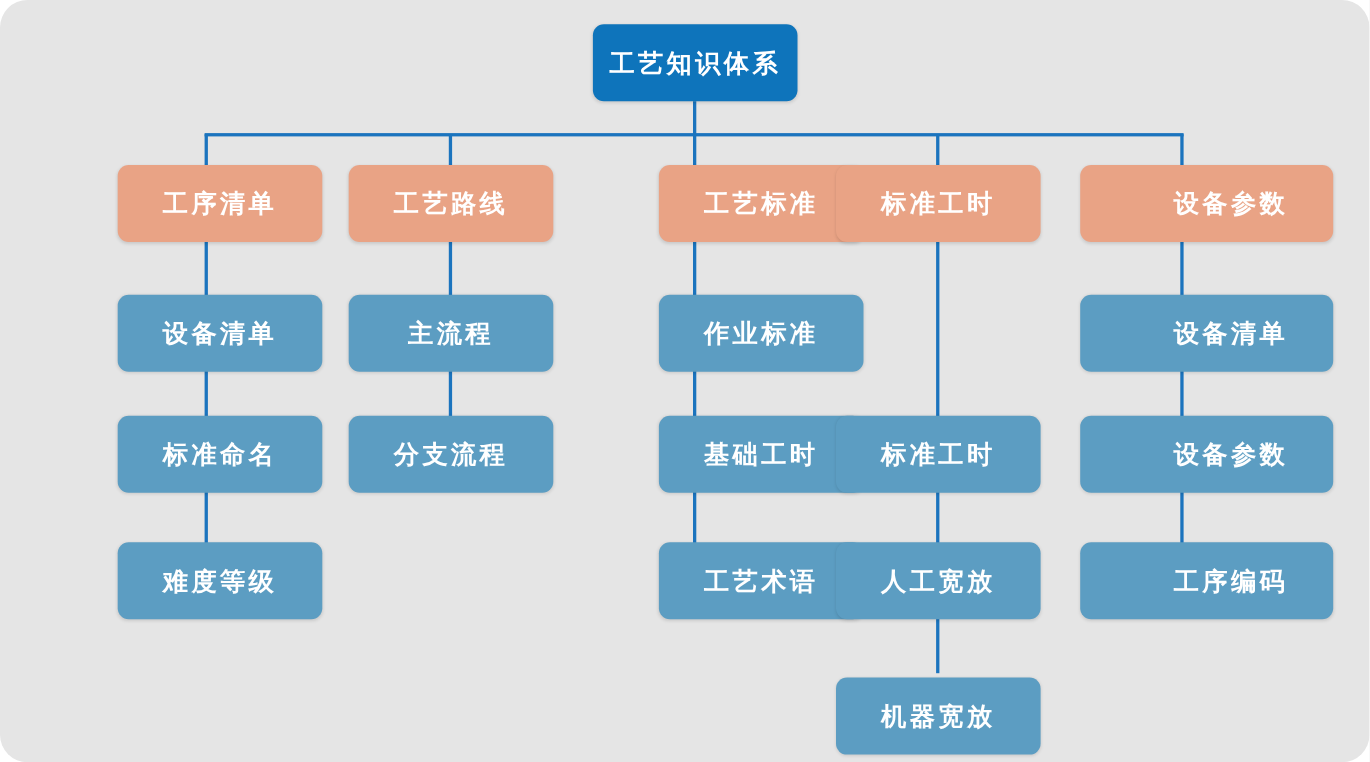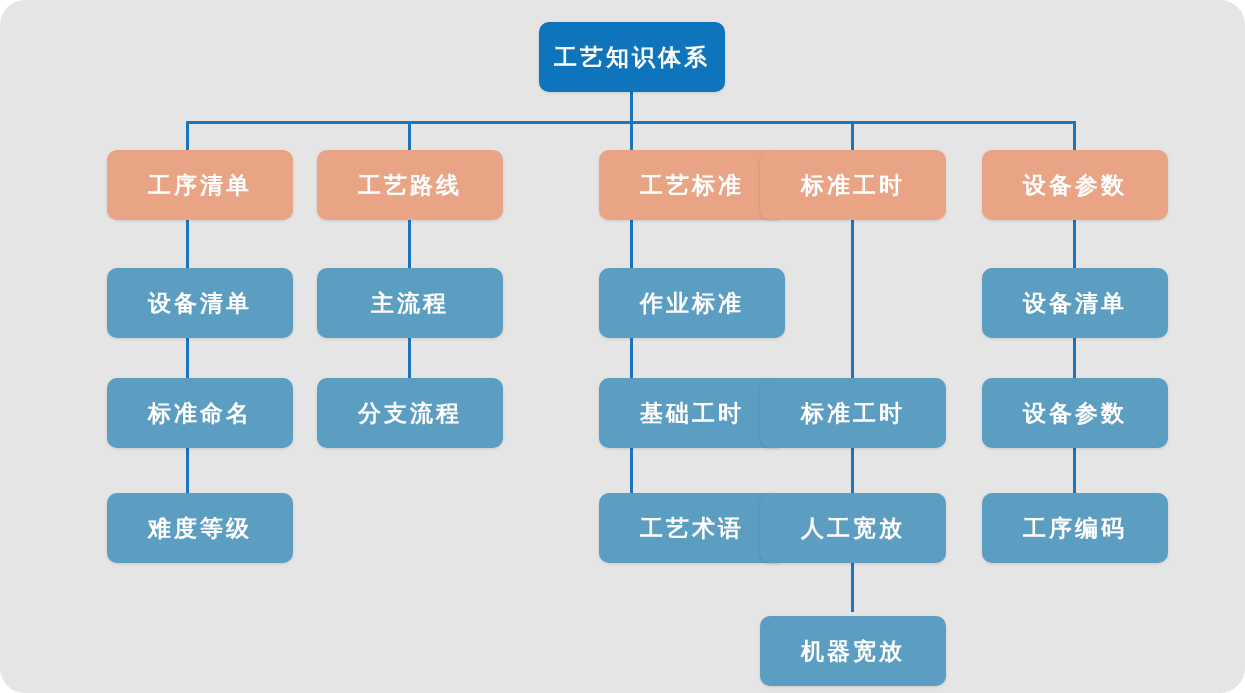--- a/index.html
+++ b/index.html
@@ -43,21 +43,21 @@
   }
   .root   { background: var(--root-fill, #0e74bb); }
   .branch { background: var(--branch-fill, #e9a385); }
   .leaf   { background: var(--leaf-fill, #5c9dc2); }
 
   
   .c1 { left: 107px; }
   .c2 { left: 317px; }
   .c3 { left: 570px; margin-left: 29px; }
   .c4 { left: 760px; }
-  .c5 { left: 982px; }
+  .c5 { left: 982px; padding-left: 44px; }
   
   .r0 { top: 22px; }   
   .r1 { top: 150px; }  
   .r2 { top: 268px; }
   .r3 { top: 378px; }
   .r4 { top: 493px; }
   .r5 { top: 616px; }
 </style>
 </head>
 <body>

